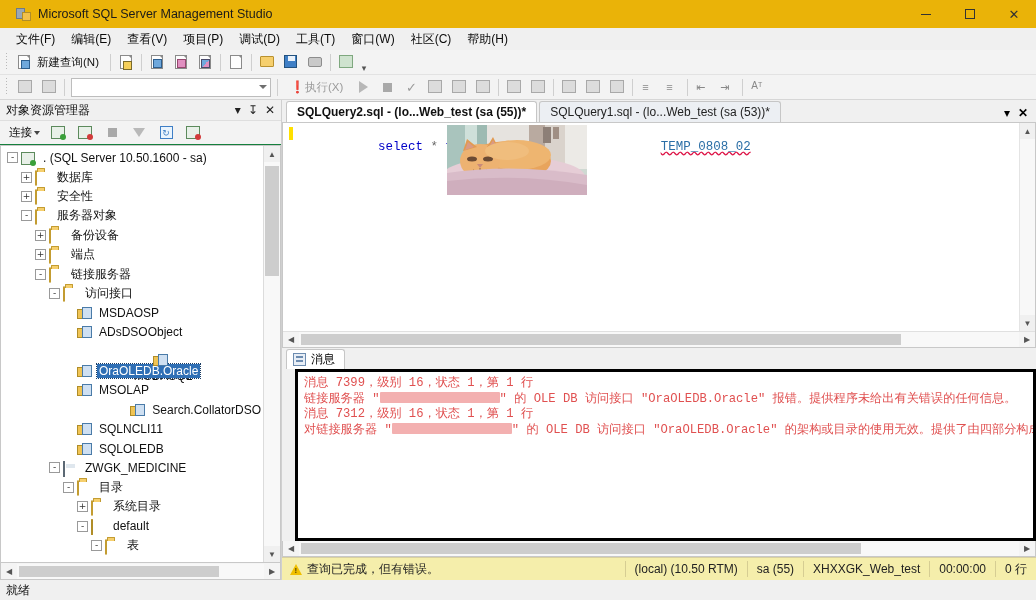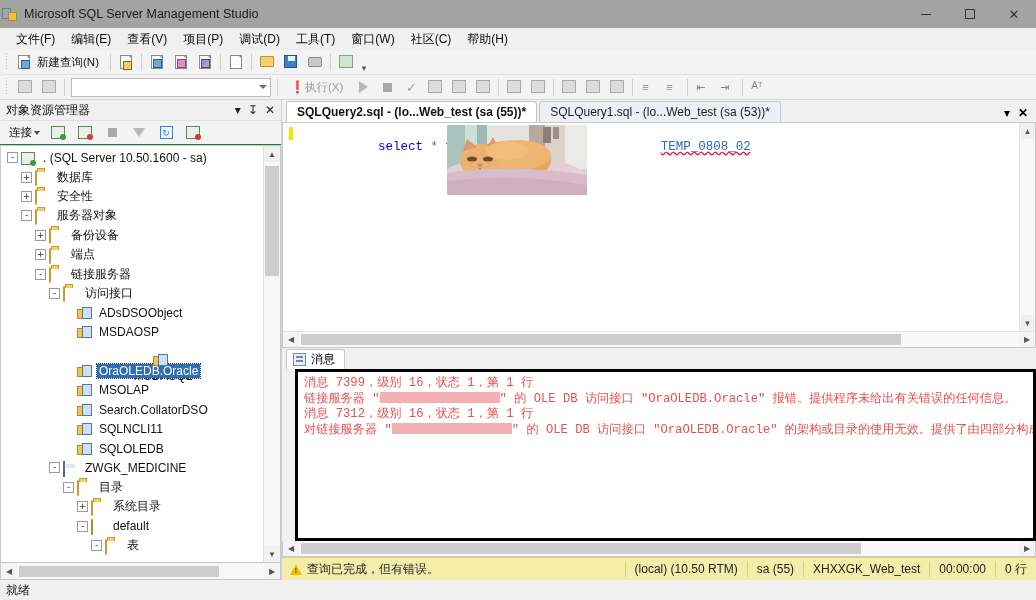--- a/index.html
+++ b/index.html
@@ -9,22 +9,22 @@
     overflow: hidden;
     font-family: "Liberation Sans", sans-serif;
     font-size: 12px;
     background: #ffffff;
     color: #000;
   }
   .app { width: 1036px; height: 600px; position: relative; background: #f0f0f0; display: flex; flex-direction: column; }
 
   
   .titlebar {
-    height: 28px; background: #a3a3a3; display: flex; align-items: center;
-    padding-left: 2px; flex: 0 0 28px;
+    height: 28px; background: #eab308; display: flex; align-items: center;
+    padding-left: 16px; flex: 0 0 28px;
   }
   .title-icon { width: 16px; height: 16px; position: relative; margin-right: 6px; flex: 0 0 16px; }
   .title-icon .ti-a { position: absolute; left: 0; top: 2px; width: 9px; height: 11px; background: #9aa7b4; border: 1px solid #6d7b88; }
   .title-icon .ti-b { position: absolute; left: 6px; top: 6px; width: 9px; height: 9px; background: #f2c14b; border: 1px solid #b08d28; }
   .title-text { font-size: 12.5px; color: #1a1a1a; font-family: "Liberation Sans", sans-serif; }
   .wincontrols { margin-left: auto; display: flex; height: 28px; }
   .wc { width: 44px; height: 28px; display: flex; align-items: center; justify-content: center; color: #333; font-size: 13px; }
   .wc-min i { display: block; width: 10px; height: 1px; background: #333; }
   .wc-max i { display: block; width: 10px; height: 10px; border: 1px solid #333; }
 
@@ -430,43 +430,43 @@
               <span class="node-label">链接服务器</span>
             </div>
             <div class="tnode" style="padding-left: 48px;">
               <span class="exp">-</span>
               <span class="nico"><span class="folder"></span></span>
               <span class="node-label">访问接口</span>
             </div>
             <div class="tnode" style="padding-left: 62px;">
               <span class="exp none"></span>
               <span class="nico"><span class="provider-ico"><span class="p-y"></span><span class="p-b"></span></span></span>
+              <span class="node-label">MSDAOSP</span>
+            </div>
+            <div class="tnode" style="padding-left: 62px;">
+              <span class="exp none"></span>
+              <span class="nico"><span class="provider-ico"><span class="p-y"></span><span class="p-b"></span></span></span>
               <span class="node-label">ADsDSOObject</span>
             </div>
+            <div class="tnode" style="padding-left: 62px; flex-direction: column;">
+              <span class="exp none"></span>
+              <span class="nico"><span class="provider-ico"><span class="p-y"></span><span class="p-b"></span></span></span>
+              <span class="node-label">MSDASQL</span>
+            </div>
             <div class="tnode" style="padding-left: 62px;">
               <span class="exp none"></span>
               <span class="nico"><span class="provider-ico"><span class="p-y"></span><span class="p-b"></span></span></span>
-              <span class="node-label">MSDAOSP</span>
-            </div>
-            <div class="tnode" style="padding-left: 62px; flex-direction: column;">
-              <span class="exp none"></span>
-              <span class="nico"><span class="provider-ico"><span class="p-y"></span><span class="p-b"></span></span></span>
-              <span class="node-label">MSDASQL</span>
+              <span class="node-label sel">OraOLEDB.Oracle</span>
             </div>
             <div class="tnode" style="padding-left: 62px;">
               <span class="exp none"></span>
               <span class="nico"><span class="provider-ico"><span class="p-y"></span><span class="p-b"></span></span></span>
-              <span class="node-label sel">OraOLEDB.Oracle</span>
-            </div>
-            <div class="tnode" style="padding-left: 62px;">
-              <span class="exp none"></span>
-              <span class="nico"><span class="provider-ico"><span class="p-y"></span><span class="p-b"></span></span></span>
               <span class="node-label">MSOLAP</span>
             </div>
-            <div class="tnode" style="padding-left: 62px;">
+            <div class="tnode" style="padding-left: 88px; justify-content: flex-end;">
               <span class="exp none"></span>
               <span class="nico"><span class="provider-ico"><span class="p-y"></span><span class="p-b"></span></span></span>
               <span class="node-label">Search.CollatorDSO</span>
             </div>
             <div class="tnode" style="padding-left: 62px;">
               <span class="exp none"></span>
               <span class="nico"><span class="provider-ico"><span class="p-y"></span><span class="p-b"></span></span></span>
               <span class="node-label">SQLNCLI11</span>
             </div>
             <div class="tnode" style="padding-left: 62px;">

